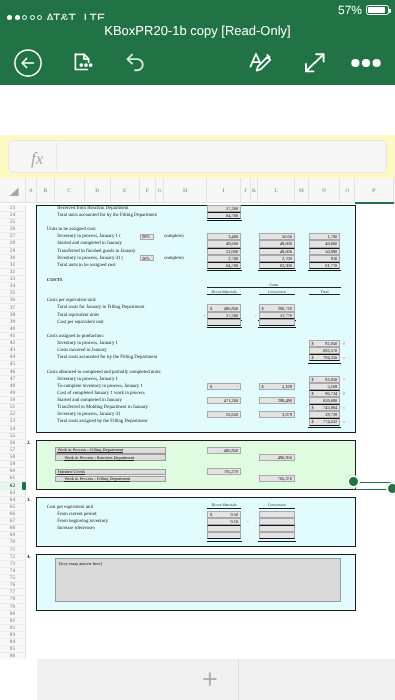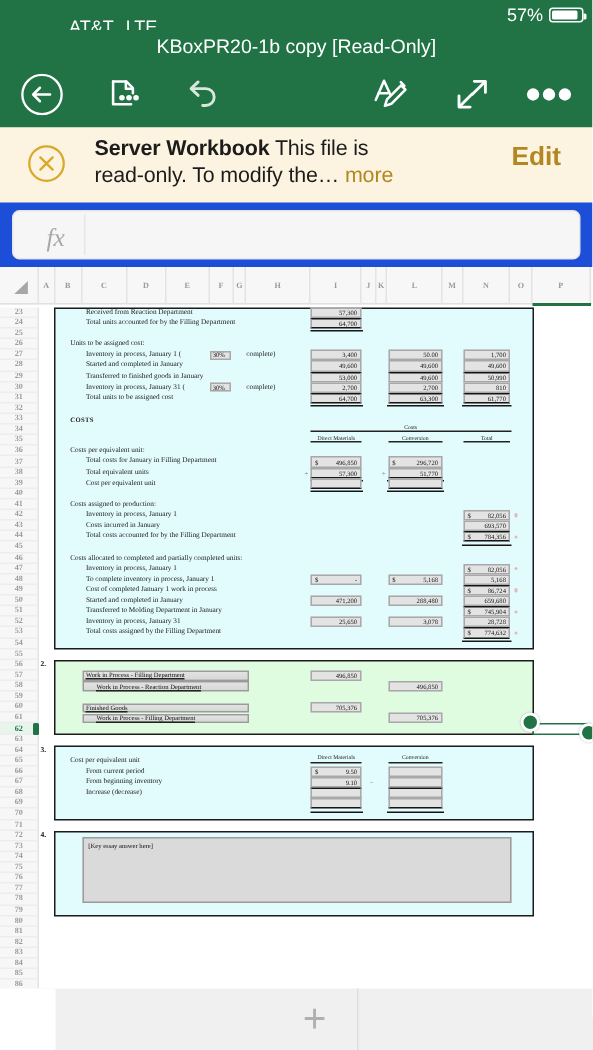--- a/index.html
+++ b/index.html
@@ -4,21 +4,21 @@
 <style>
   * { box-sizing: border-box; margin:0; padding:0; }
   html,body { width:395px; height:700px; overflow:hidden; }
   body { font-family:"Liberation Sans", sans-serif; background:#fff; }
   #app, #app * { -webkit-font-smoothing:antialiased; text-rendering:geometricPrecision; }
   #app { position:relative; width:395px; height:700px; overflow:hidden; }
 
   
   .statusbar { position:absolute; top:0; left:0; width:395px; height:20px; background:#217346; color:#fff;
       font-size:12.5px; display:flex; align-items:center; }
-  .sb-left { position:absolute; left:7px; display:flex; align-items:flex-end; gap:4px;margin-top:15px; }
+  .sb-left { position:absolute; left:7px; display:flex; align-items:center; gap:4px;margin-top:15px; }
   .dots { display:flex; align-items:center; gap:2.5px; }
   .dot { width:5px; height:5px; border-radius:50%; background:#fff; }
   .dot.o { background:transparent; border:1px solid #fff; width:5px;height:5px; }
   .sb-carrier { font-size:12px; letter-spacing:0; }
   .sb-lte { font-size:12px; margin-left:4px; }
   .sb-time { position:absolute; left:0; width:395px; text-align:center; font-size:12.5px; font-weight:bold; }
   .sb-right { position:absolute; right:6px; display:flex; align-items:center; gap:4px; }
   .sb-batt-pct { font-size:12px; }
   .batt { width:23px; height:10.5px; border:1px solid #fff; border-radius:2.5px; position:relative; }
   .batt i { position:absolute; left:1px; top:1px; bottom:1px; width:17px; background:#fff; border-radius:1px; display:block;}
@@ -34,21 +34,21 @@
 
   
   .banner { position:absolute; top:85px; left:0; width:395px; height:51px; background:#fcf3e0; }
   .banner-icon { position:absolute; left:18.4px; top:11.4px; width:24px; height:24px; }
   .banner-text { position:absolute; left:63px; top:6px; font-size:14.3px; line-height:17.6px; color:#1c1c1c; width:218px; letter-spacing:-0.1px;}
   .banner-text b { font-weight:bold; }
   .banner-more { color:#b3871f; }
   .banner-edit { position:absolute; right:21px; top:8.5px; color:#b3871f; font-size:17.5px; font-weight:600;}
 
   
-  .fbar { position:absolute; top:135px; left:0; width:395px; height:43px; background:#1d4ed8; }
+  .fbar { position:absolute; top:135px; left:0; width:395px; height:43px; background:#fef9c3; }
   .fbar-inner { position:absolute; left:8px; top:5px; width:379px; height:33px; background:#f6f6f6; border:1px solid #e6e6e6; border-radius:5px; }
   .fx { position:absolute; left:22px; top:8px; font-family:"Liberation Serif", serif; font-style:italic; font-size:17px; color:#a8a8a8; }
   .fx-sep { position:absolute; left:47px; top:2px; bottom:2px; width:1px; background:#e6e6e6; }
 
   
   .gridwrap { position:absolute; top:178px; left:0; width:395px; height:481px; background:#fff; overflow:hidden; }
   .cellsurface, .gridlines { position:absolute; left:0; top:0; width:395px; height:481px; }
   .gridlines { pointer-events:none; }
   .colhead { position:absolute; top:-0.2px; left:0; height:25.4px; width:395px; background:#f7f7f7; border-bottom:1px solid #e1e1e1;}
   .ch { position:absolute; top:0; height:25.4px; border-right:1px solid #e4e4e4; font-size:5.4px; color:#9b9b9b;
@@ -164,30 +164,20 @@
     </div>
     <div class="tb-btn" style="left:345px;width:42px">
       <svg width="30" height="10" viewBox="0 0 30 10">
         <circle cx="4.4" cy="5" r="4.1" fill="#ffffff"></circle>
         <circle cx="15" cy="5" r="4.1" fill="#ffffff"></circle>
         <circle cx="25.6" cy="5" r="4.1" fill="#ffffff"></circle>
       </svg>
     </div>
   </div>
 
-  <div class="banner">
-    <span class="banner-icon">
-      <svg width="26" height="26" viewBox="0 0 26 26">
-        <circle cx="13" cy="13" r="11.5" fill="none" stroke="#d9a928" stroke-width="1.5"></circle>
-        <path d="M8.9 8.9 L17.1 17.1 M17.1 8.9 L8.9 17.1" fill="none" stroke="#d9a928" stroke-width="1.5" stroke-linecap="round"></path>
-      </svg>
-    </span>
-    <span class="banner-text"><b>Server Workbook</b> <span>This file is read-only. To modify the…</span> <span class="banner-more">more</span></span>
-    <span class="banner-edit">Edit</span>
-  </div>
 
   <div class="fbar">
     <div class="fbar-inner">
       <span class="fx">fx</span>
       <span class="fx-sep"></span>
     </div>
   </div>
 
   <div class="gridwrap">
     <div class="cellsurface" id="cellsurface">

